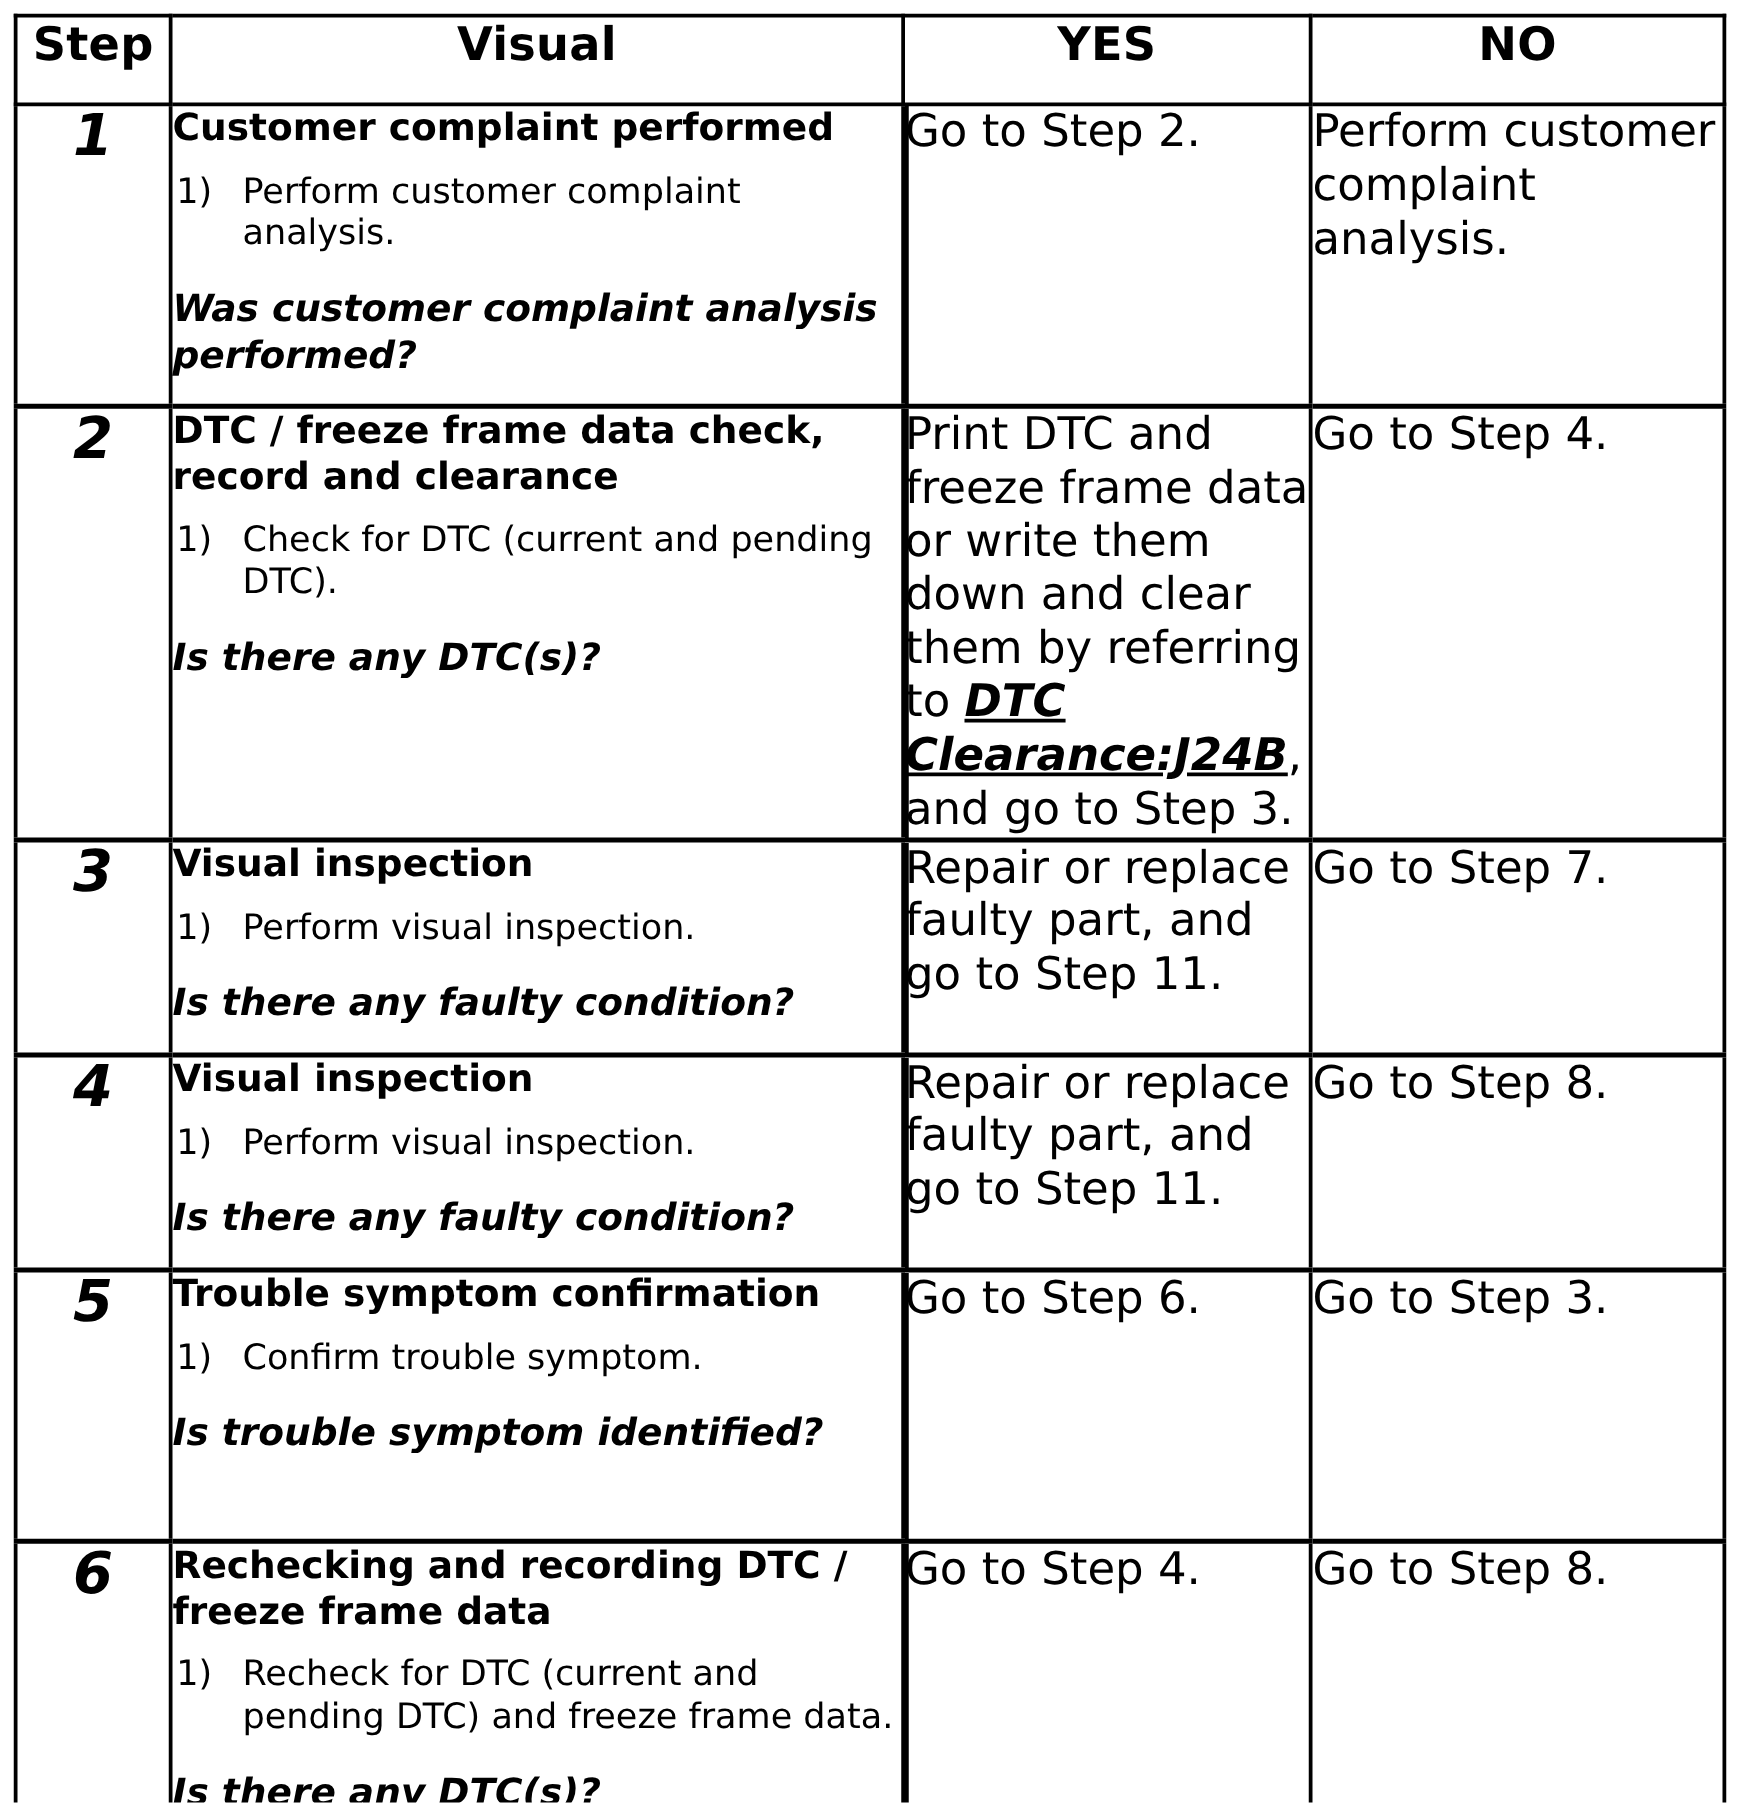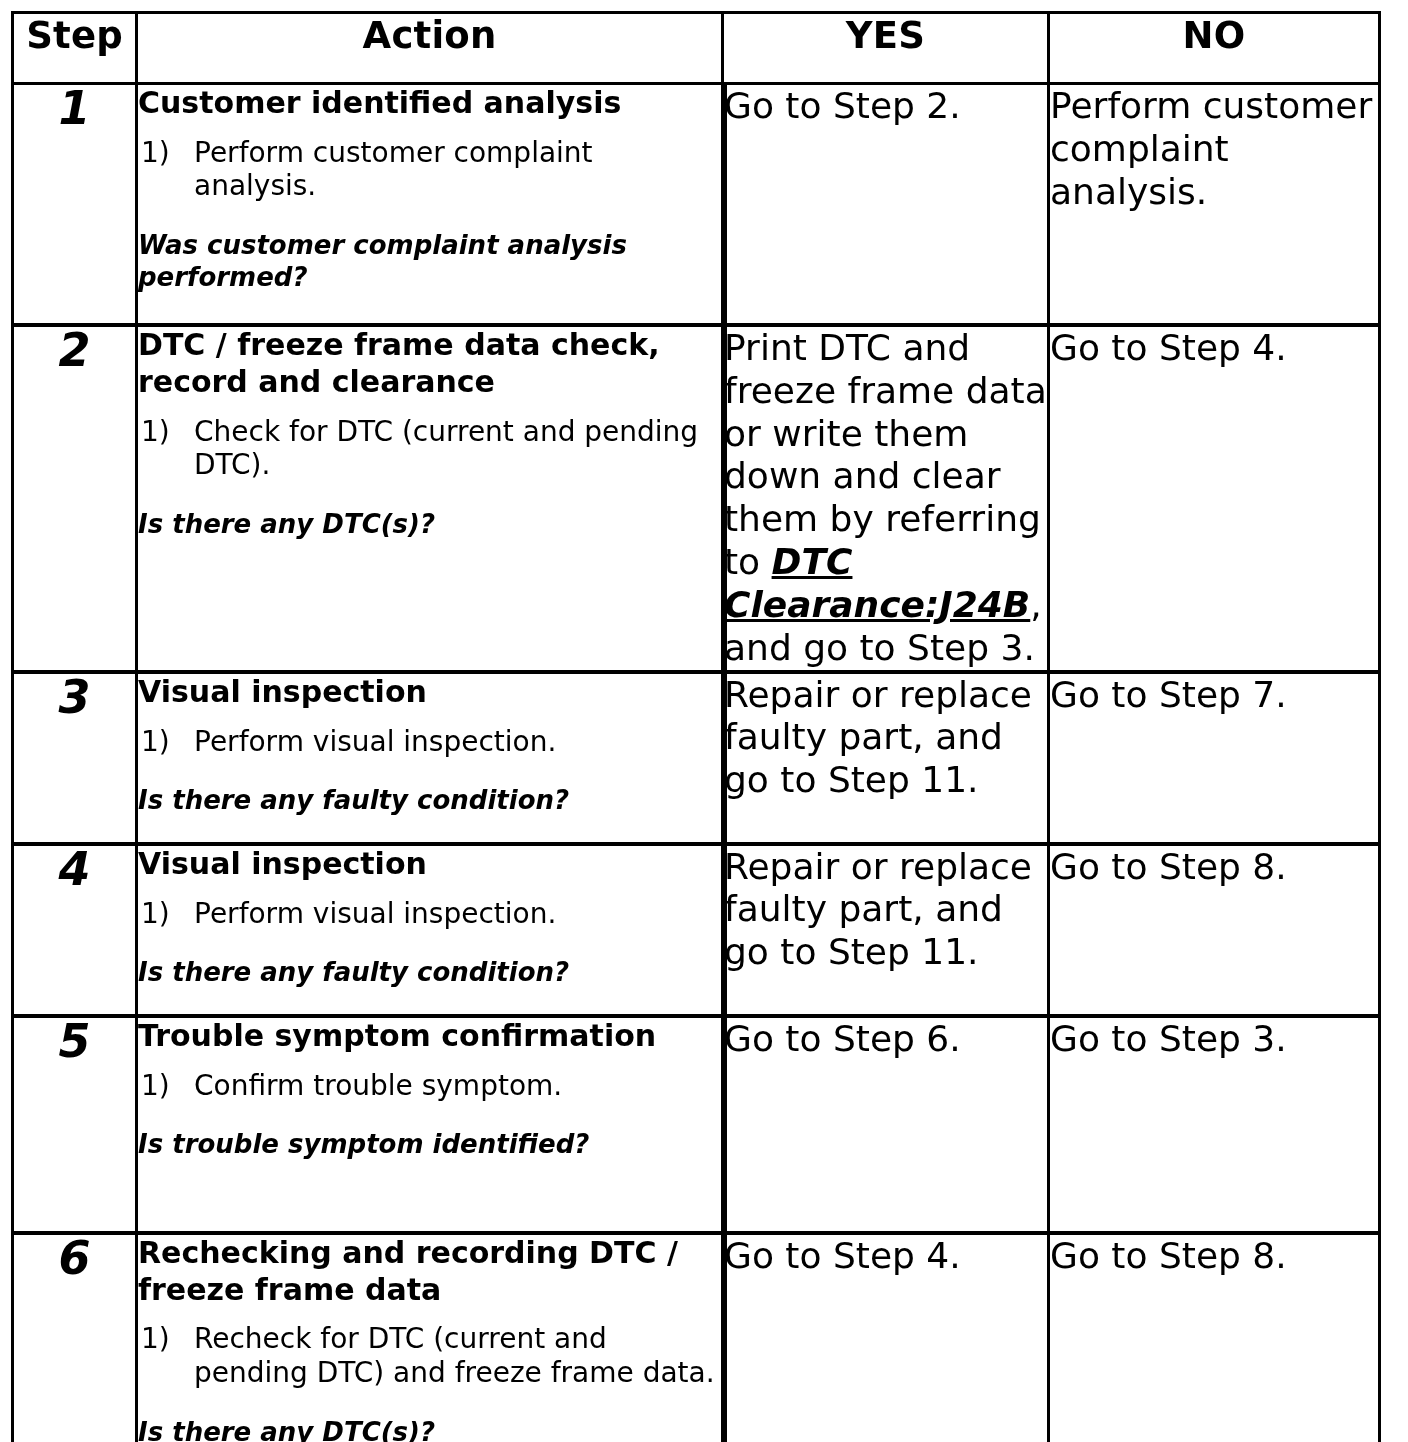--- a/index.html
+++ b/index.html
@@ -114,21 +114,21 @@
   }
   ol.act-steps li .marker {
     position: absolute;
     left: 3px;
     top: 0;
   }
 
   .act-question {
     font-weight: bold;
     font-style: italic;
-    font-size: 26px;
+    font-size: 30px;
     line-height: 1.24;
     margin-top: 26px;
   }
 
   .ref-link {
     font-weight: bold;
     font-style: italic;
     text-decoration: underline;
     margin-top: 48px;
   }
@@ -150,32 +150,32 @@
     <colgroup>
       <col class="c-step">
       <col class="c-action">
       <col class="c-yes">
       <col class="c-no">
     </colgroup>
 
     <thead>
       <tr>
         <th>Step</th>
-        <th>Action</th>
+        <th>Visual</th>
         <th>YES</th>
         <th>NO</th>
       </tr>
     </thead>
 
     <tbody>
 
       <tr class="r1">
         <td class="step-cell">1</td>
         <td class="action-cell">
-          <div class="act-title">Customer identified analysis</div>
+          <div class="act-title">Customer complaint performed</div>
           <ol class="act-steps">
             <li>
               <span class="marker">1)</span>
               <span>Perform customer complaint analysis.</span>
             </li>
           </ol>
           <div class="act-question">Was customer complaint analysis performed?</div>
         </td>
         <td class="answer-cell">Go to Step 2.</td>
         <td class="answer-cell">Perform customer complaint analysis.</td>

